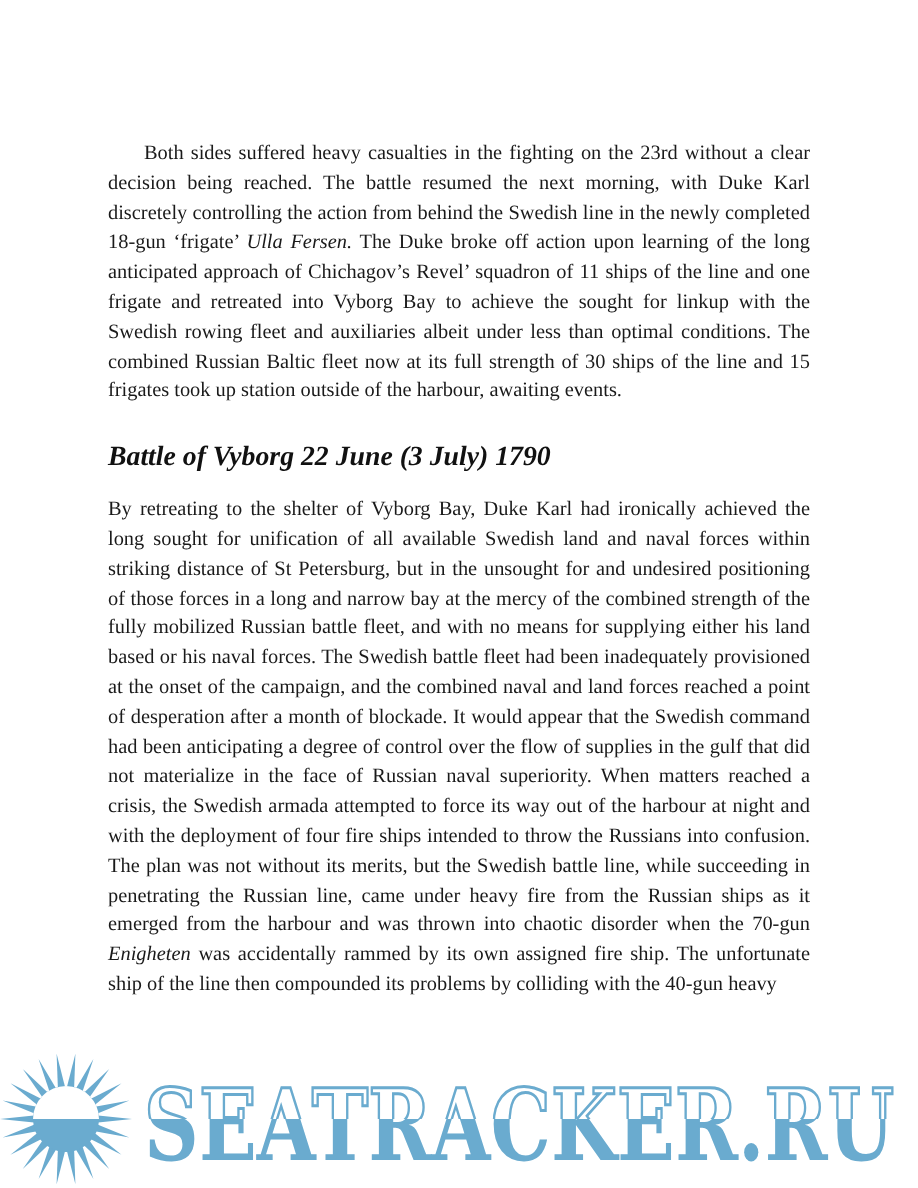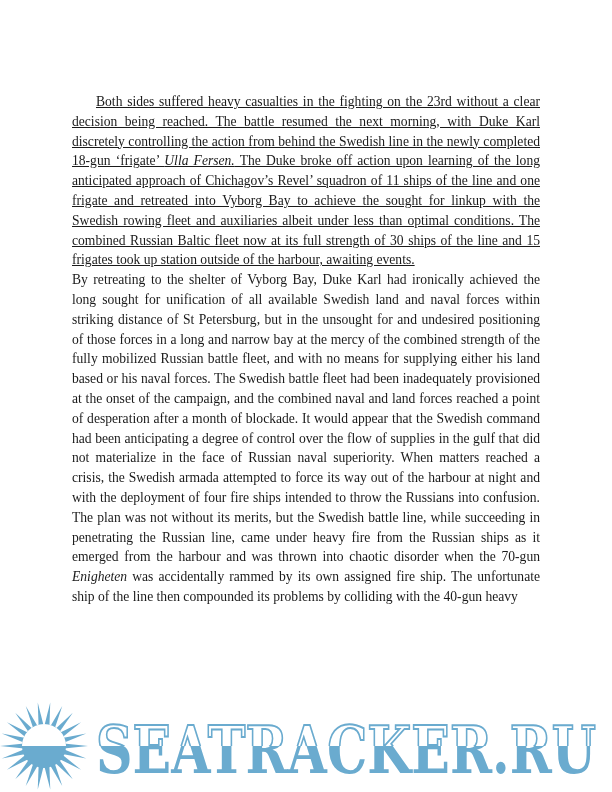--- a/index.html
+++ b/index.html
@@ -6,39 +6,40 @@
   body { width: 612px; height: 792px; position: relative; overflow: hidden; }
   .page { position: absolute; left: 72px; top: 92px; width: 468px; }
   .para {
     font-family: "Liberation Serif", serif;
     font-size: 13.6px;
     line-height: 19.8px;
     color: #1a1a1a;
     text-align: justify;
     margin: 0;
   }
-  .para.indent { text-indent: 24px; text-decoration: underline; }
+  .para.indent { text-indent: 24px; }
   .heading {
     font-family: "Liberation Serif", serif;
     font-weight: bold;
     font-style: italic;
     font-size: 18.5px;
     color: #111;
     margin: 23px 0 12px 0;
     line-height: 24px;
   }
   em { font-style: italic; }
   .watermark { position: absolute; left: 0; top: 700px; width: 612px; height: 92px; }
 </style>
 </head>
 <body>
 
 <div class="page">
   <p class="para indent"><span>Both sides suffered heavy casualties in the fighting on the 23rd without a clear decision being reached. The battle resumed the next morning, with Duke Karl discretely controlling the action from behind the Swedish line in the newly completed 18-gun ‘frigate’ </span><em>Ulla Fersen.</em><span> The Duke broke off action upon learning of the long anticipated approach of Chichagov’s Revel’ squadron of 11 ships of the line and one frigate and retreated into Vyborg Bay to achieve the sought for linkup with the Swedish rowing fleet and auxiliaries albeit under less than optimal conditions. The combined Russian Baltic fleet now at its full strength of 30 ships of the line and 15 frigates took up station outside of the harbour, awaiting events.</span></p>
 
+  <h2 class="heading">Battle of Vyborg 22 June (3 July) 1790</h2>
 
   <p class="para"><span>By retreating to the shelter of Vyborg Bay, Duke Karl had ironically achieved the long sought for unification of all available Swedish land and naval forces within striking distance of St Petersburg, but in the unsought for and undesired positioning of those forces in a long and narrow bay at the mercy of the combined strength of the fully mobilized Russian battle fleet, and with no means for supplying either his land based or his naval forces. The Swedish battle fleet had been inadequately provisioned at the onset of the campaign, and the combined naval and land forces reached a point of desperation after a month of blockade. It would appear that the Swedish command had been anticipating a degree of control over the flow of supplies in the gulf that did not materialize in the face of Russian naval superiority. When matters reached a crisis, the Swedish armada attempted to force its way out of the harbour at night and with the deployment of four fire ships intended to throw the Russians into confusion. The plan was not without its merits, but the Swedish battle line, while succeeding in penetrating the Russian line, came under heavy fire from the Russian ships as it emerged from the harbour and was thrown into chaotic disorder when the 70-gun </span><em>Enigheten</em><span> was accidentally rammed by its own assigned fire ship. The unfortunate ship of the line then compounded its problems by colliding with the 40-gun heavy</span></p>
 </div>
 
 <svg class="watermark" viewBox="0 0 612 92" xmlns="http://www.w3.org/2000/svg">
   <defs>
     <clipPath id="bottomHalf">
         <rect x="0" y="46" width="612" height="46"></rect>
       </clipPath>
     <clipPath id="topHalf">

